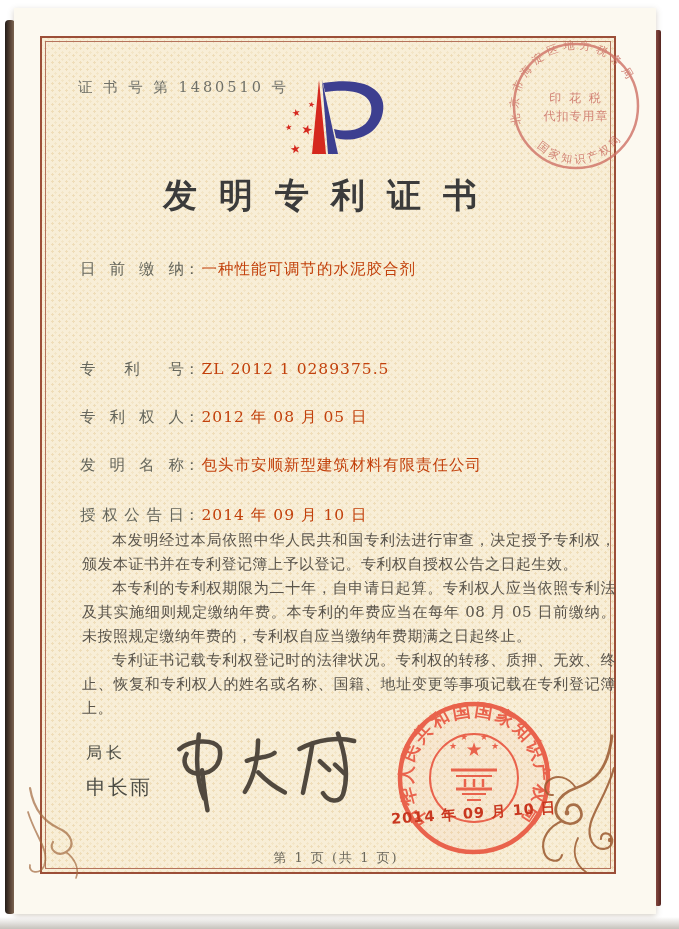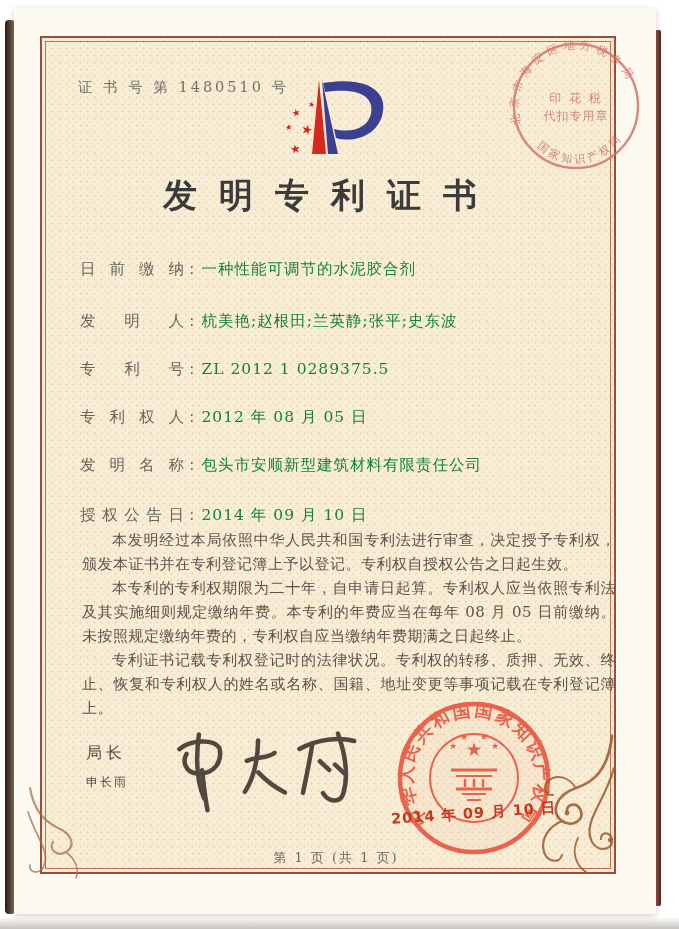--- a/index.html
+++ b/index.html
@@ -24,26 +24,26 @@
   .cert-no{position:absolute;left:64px;top:70px;font-size:14.5px;letter-spacing:3px;
         color:#6f7068;}
   .logo{position:absolute;left:261px;top:66px;width:130px;height:98px;}
   .title{position:absolute;left:26px;top:165px;width:576px;text-align:center;
         font-size:34px;font-weight:600;letter-spacing:22px;padding-left:6px;color:#3b3b3b;}
   .field{position:absolute;left:66px;width:525px;font-size:15.5px;color:#65665c;
         white-space:nowrap;}
   .field .lbl{display:inline-block;width:104px;text-align:justify;text-align-last:justify;
         vertical-align:bottom;}
   .field .colon{margin:0 2px 0 0;}
-  .field .val{color:#15803d;letter-spacing:1px;}
+  .field .val{color:#c2410c;letter-spacing:1px;}
   .body-text{position:absolute;left:60px;top:520px;width:534px;font-size:15px;
         line-height:1.6;color:#59544b;text-align:justify;margin-left:8px;}
   .body-text p{margin:0;text-indent:2em;letter-spacing:.5px;}
   .sig-title{position:absolute;left:72px;top:735px;font-size:16px;color:#4d4d45;letter-spacing:4px;}
-  .sig-name{position:absolute;left:72px;top:766px;font-size:12px;color:#4d4d45;letter-spacing:2px;}
+  .sig-name{position:absolute;left:72px;top:766px;font-size:20px;color:#4d4d45;letter-spacing:2px;}
   .signature-svg{position:absolute;left:148px;top:708px;transform:rotate(-2deg);}
   .seal-svg{position:absolute;left:374px;top:684px;}
   .stamp-svg{position:absolute;left:488px;top:24px;}
   .footer{position:absolute;left:34px;top:841px;width:576px;text-align:center;
         font-size:13px;color:#6c695d;letter-spacing:2px;}
   .flourish-br{position:absolute;left:506px;top:726px;}
   .flourish-bl{position:absolute;left:10px;top:778px;transform:scaleX(-1);}
   svg text{font-family:"DejaVu Sans","Liberation Sans",sans-serif;}
 </style>
 </head>
@@ -68,23 +68,20 @@
       <text x="21" y="79" font-size="12" fill="#d5281e" text-anchor="middle" transform="rotate(-10 21 79)">★</text>
       <polygon points="44,6 51,80 37,80" fill="#d5281e"></polygon>
       <polygon points="47,6 63,80 53,80" fill="#3d3f90"></polygon>
       <path d="M48,9 C96,1 114,20 107,42 C101,62 79,69 61,64 L59,55 C78,60 93,53 96,40 C99,25 88,13 50,18 Z" fill="#3d3f90"></path>
     </svg>
 
     <div class="title">发明专利证书</div>
 
     <div class="field" style="top:251px">
       <span class="lbl">日前缴纳</span><span class="colon">：</span><span class="val">一种性能可调节的水泥胶合剂</span>
-    </div>
-    <div class="field" style="top:303px">
-      <span class="lbl">发明人</span><span class="colon">：</span><span class="val">杭美艳;赵根田;兰英静;张平;史东波</span>
     </div>
     <div class="field" style="top:351px">
       <span class="lbl">专利号</span><span class="colon">：</span><span class="val">ZL 2012 1 0289375.5</span>
     </div>
     <div class="field" style="top:399px">
       <span class="lbl">专利权人</span><span class="colon">：</span><span class="val">2012 年 08 月 05 日</span>
     </div>
     <div class="field" style="top:447px">
       <span class="lbl">发明名称</span><span class="colon">：</span><span class="val">包头市安顺新型建筑材料有限责任公司</span>
     </div>

